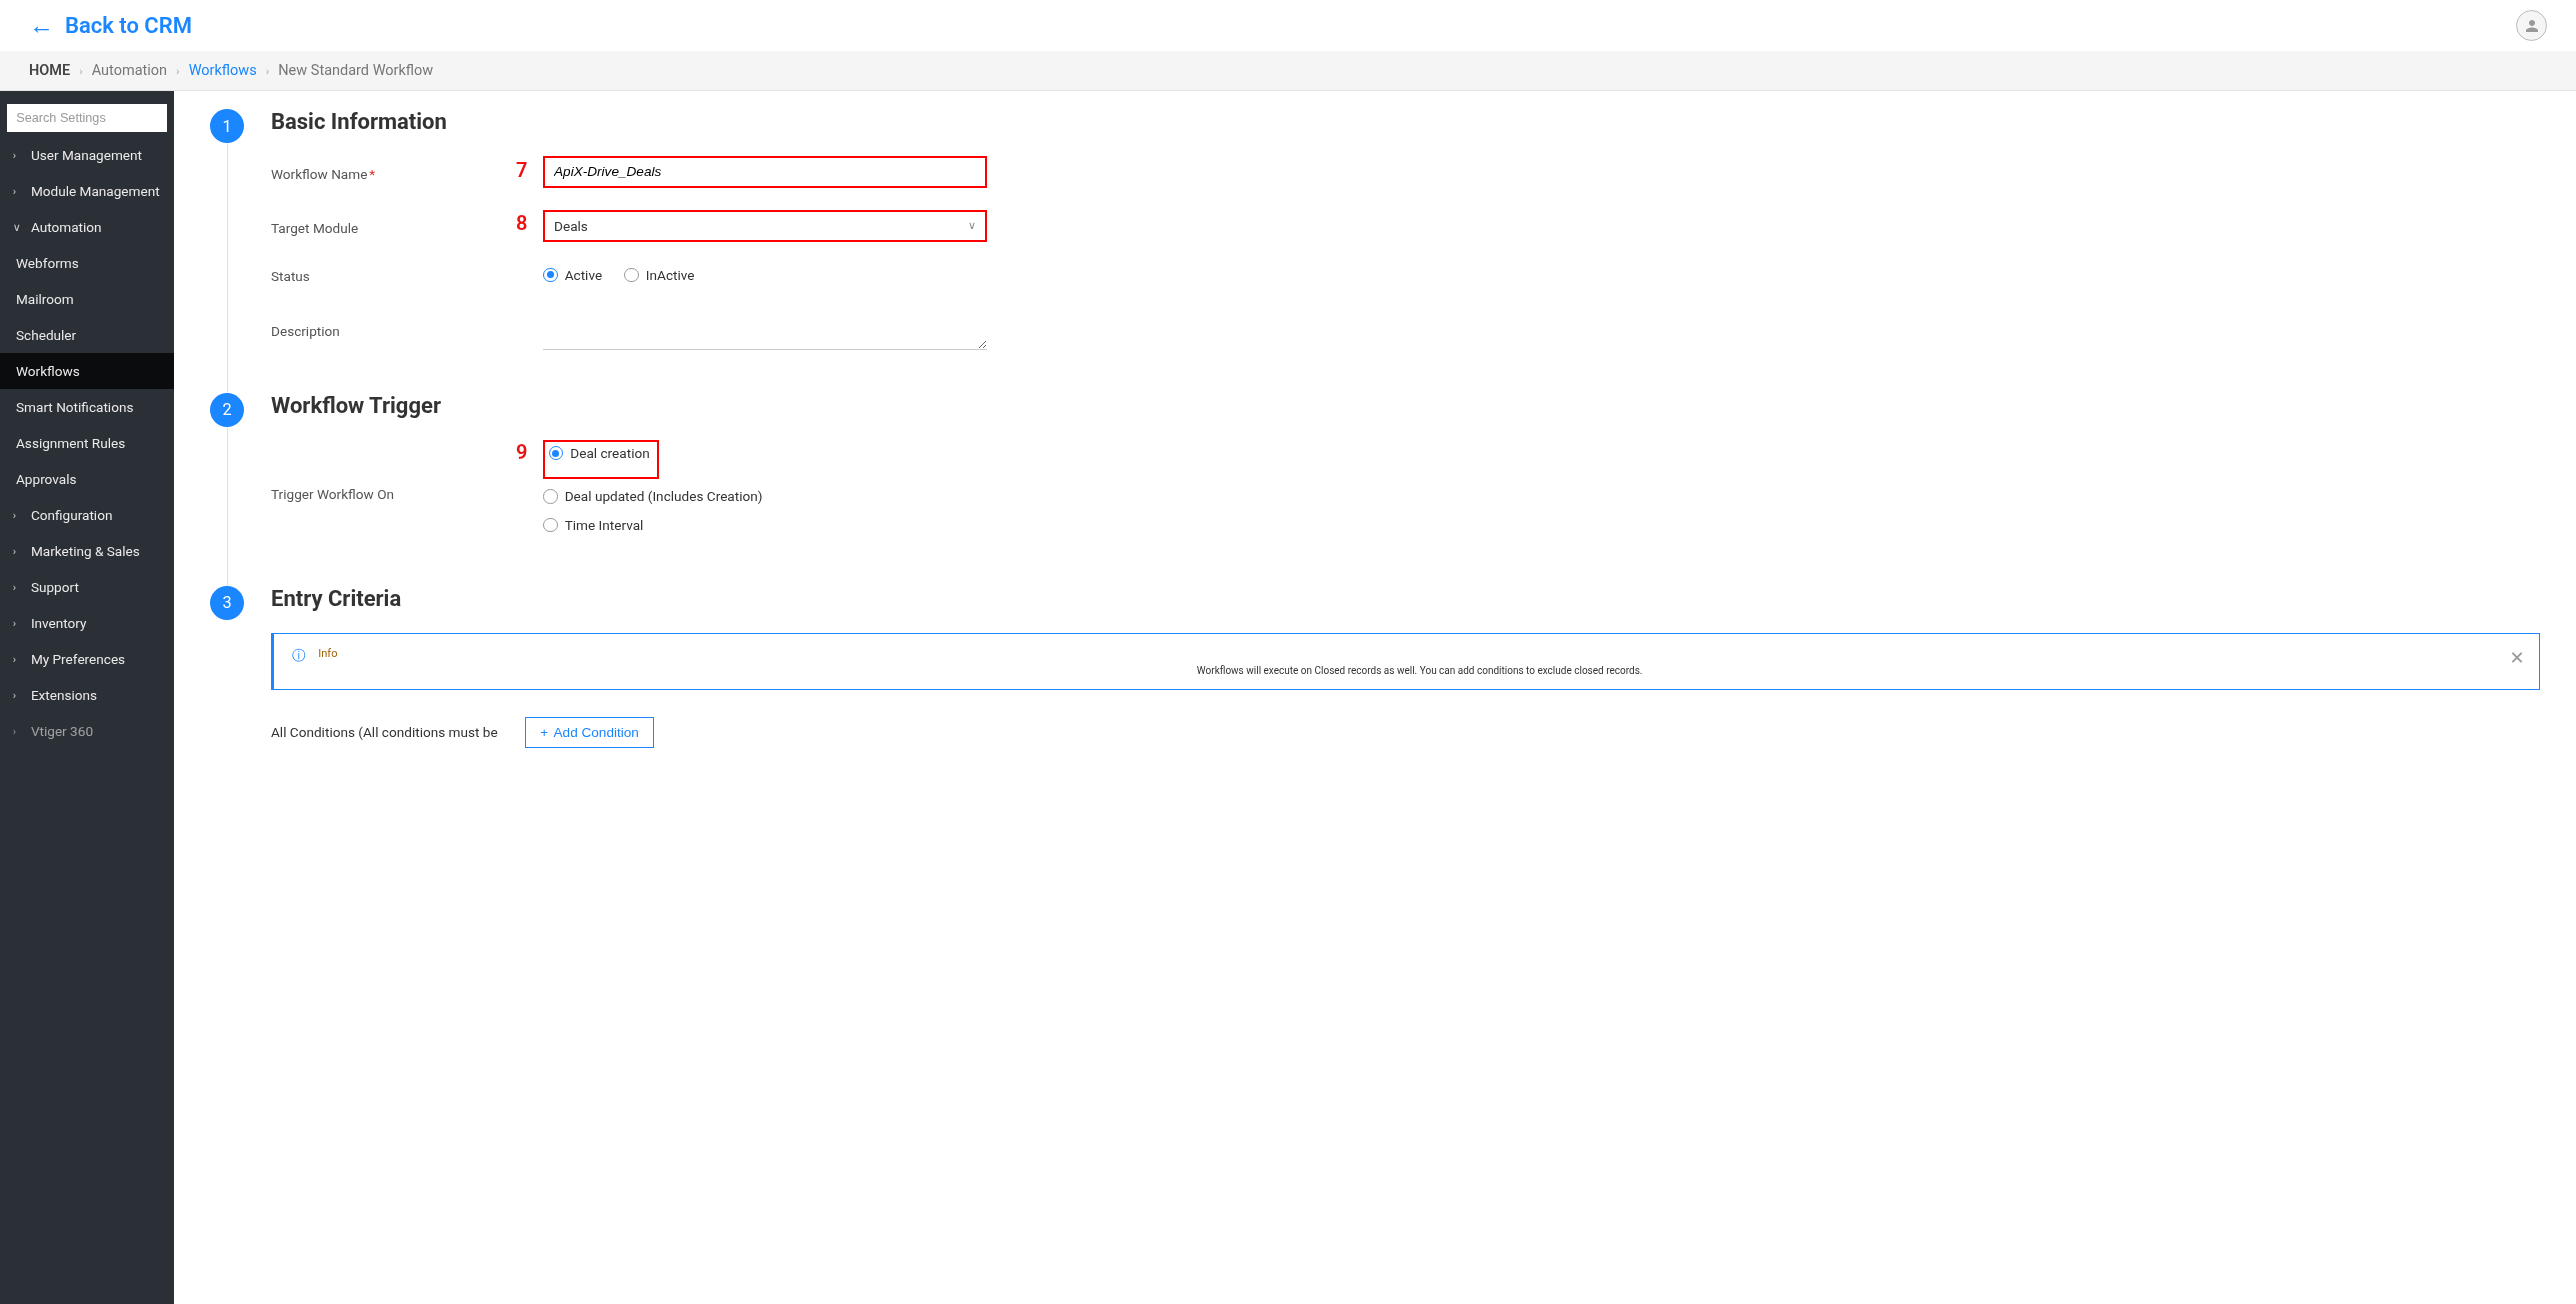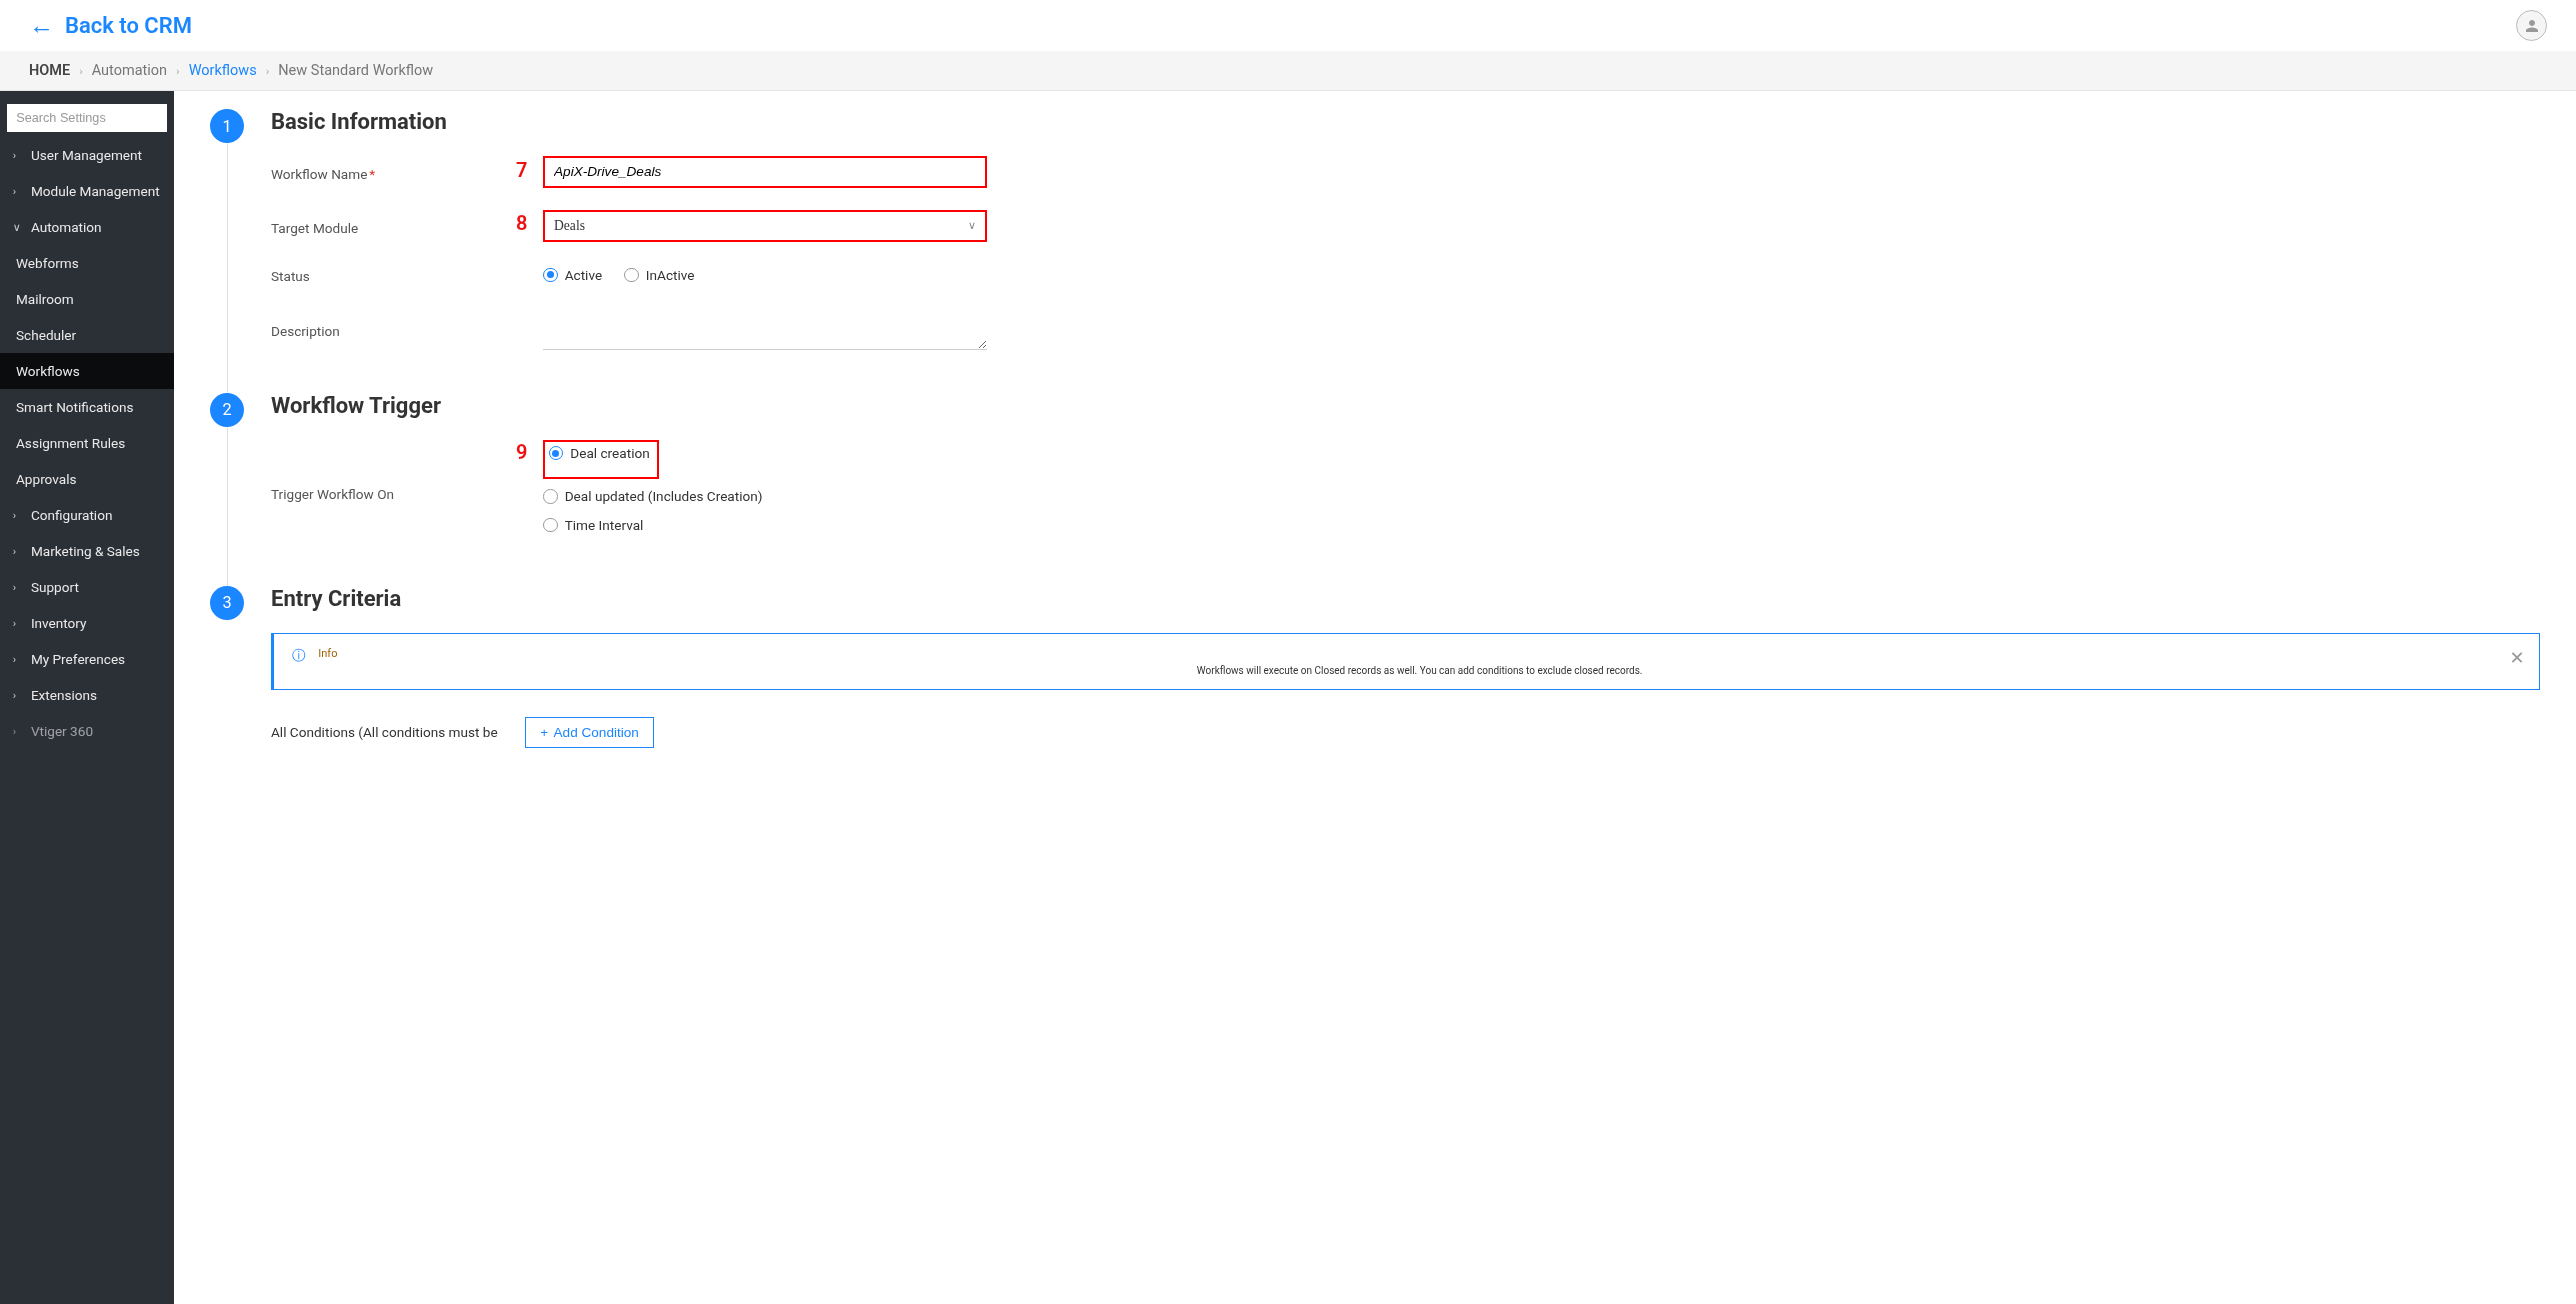--- a/index.html
+++ b/index.html
@@ -47,21 +47,21 @@
   .form-label .req { color: #d93025; margin-left: 1.8px; }
   .form-field { flex: 1; max-width: 444px; position: relative; }
   
   .annotation-num { color: #e11; font-size: 20px; font-weight: 600; position: absolute; left: -27px; top: 1.8px; pointer-events: none; }
   
   .red-box { border: 2.7px solid #ff0000; }
   .text-input { width: 100%; padding: 6.3px 9px; border: none; border-bottom: 0.9px solid #ccc; font-size: 13.6px; background: transparent; font-style: italic; }
   .red-box .text-input { border-bottom: none; }
   
   .select-field { width: 100%; padding: 6.3px 9px; border: none; border-bottom: 0.9px solid #ccc; font-size: 13.6px; background: transparent; display: flex; justify-content: space-between; align-items: center; cursor: pointer; }
-  .red-box .select-field { border-bottom: none; font-family: Liberation Serif, serif; }
+  .red-box .select-field { border-bottom: none; }
   .select-field .chev-down { color: #888; font-size: 11px; }
   
   .radio-group { display: flex; gap: 22px; align-items: center; padding-top: 1.8px; }
   .radio-item { display: flex; align-items: center; gap: 7.2px; cursor: pointer; }
   .radio-dot { width: 14.5px; height: 14.5px; border-radius: 50%; border: 1.8px solid #999; display: flex; align-items: center; justify-content: center; flex-shrink: 0; }
   .radio-dot.checked { border-color: #1a86ff; }
   .radio-dot.checked::after { content: ""; width: 7.2px; height: 7.2px; border-radius: 50%; background: #1a86ff; }
   
   .radio-vertical .radio-item { margin-bottom: 12.7px; }
   .trigger-first { display: inline-flex; }

